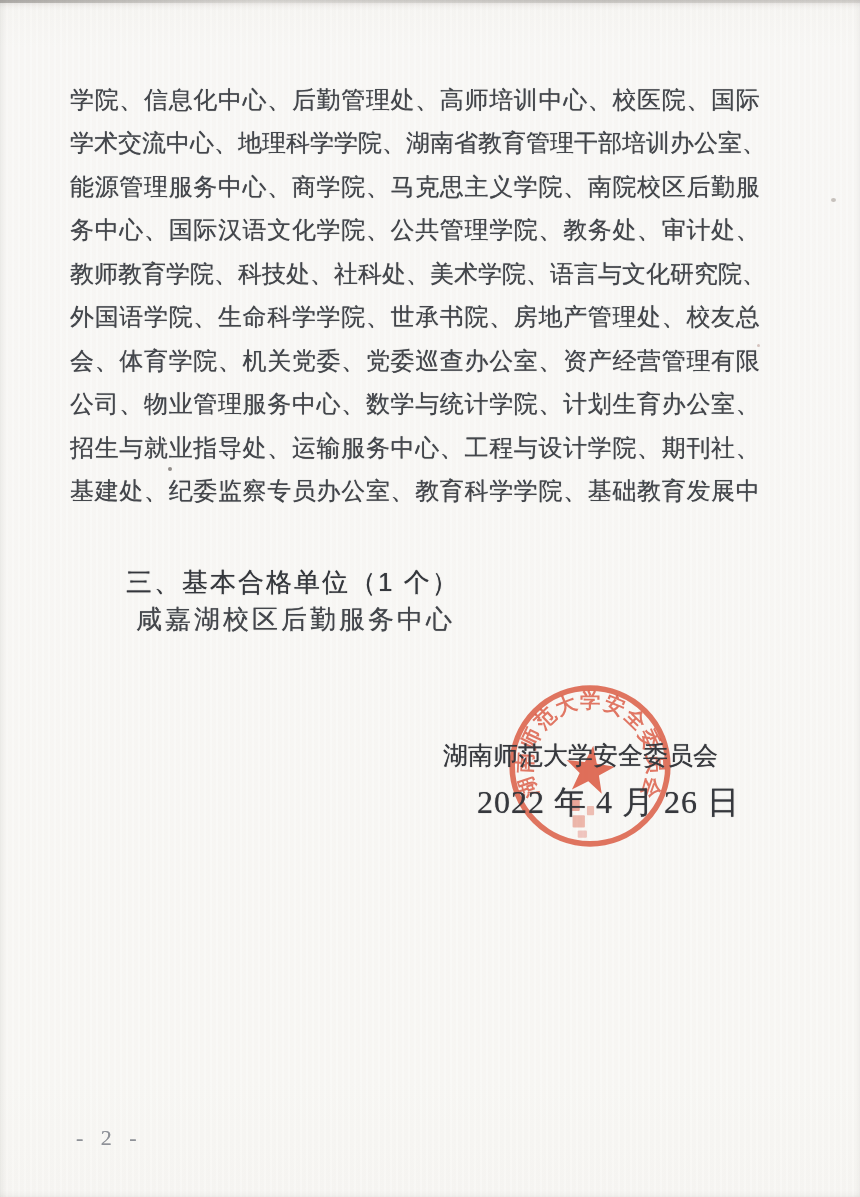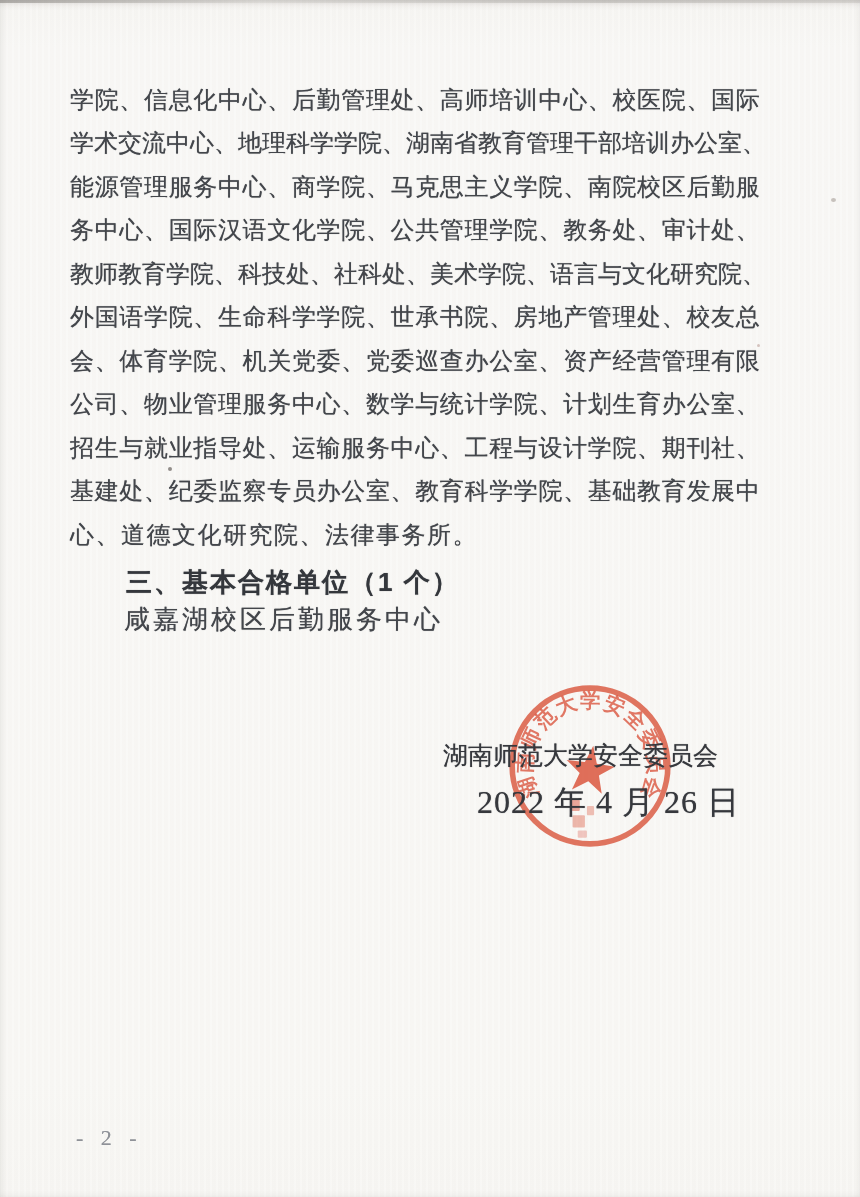--- a/index.html
+++ b/index.html
@@ -32,28 +32,28 @@
     font-size:24px;
     color:#43464b;
     text-shadow:0 0 .7px rgba(67,70,75,.75);
     white-space:nowrap;
   }
   .doc-line.justify{display:flex;justify-content:space-between;}
   .doc-line.plain{letter-spacing:1.5px;}
   .section-heading{
     position:absolute;left:126px;top:565px;
     font-family:"Liberation Sans","DejaVu Sans",sans-serif;
-    font-weight:bold;
+    font-weight:normal;
     font-size:26px;letter-spacing:2px;
     color:#34373c;
     text-shadow:0 0 .8px rgba(52,55,60,.8);
     white-space:nowrap;
   }
   .section-item{
-    position:absolute;left:124px;top:602px;
+    position:absolute;left:136px;top:602px;
     font-size:26px;letter-spacing:3px;
     color:#43464b;
     text-shadow:0 0 .7px rgba(67,70,75,.75);
     white-space:nowrap;
   }
   .sig-org{
     position:absolute;left:443px;top:739px;width:268px;height:28px;
     display:flex;justify-content:space-between;
     font-size:25px;color:#36383d;
     text-shadow:0 0 .8px rgba(54,56,61,.8);
@@ -382,21 +382,20 @@
       <span>院</span>
       <span>、</span>
       <span>基</span>
       <span>础</span>
       <span>教</span>
       <span>育</span>
       <span>发</span>
       <span>展</span>
       <span>中</span>
     </div>
-  <div class="doc-line plain" style="top:519px">心、道德文化研究院、法律事务所。</div>
 
   <div class="section-heading">三、基本合格单位（1 个）</div>
   <div class="section-item">咸嘉湖校区后勤服务中心</div>
 
   <svg class="seal" viewBox="0 0 166 166">
     <defs>
       <filter id="sblur" x="-10%" y="-10%" width="120%" height="120%">
         <feGaussianBlur stdDeviation="0.55"></feGaussianBlur>
       </filter>
       <path id="sealArc" d="M 36.3 115.7 A 57 57 0 1 1 129.7 115.7" fill="none"></path>

